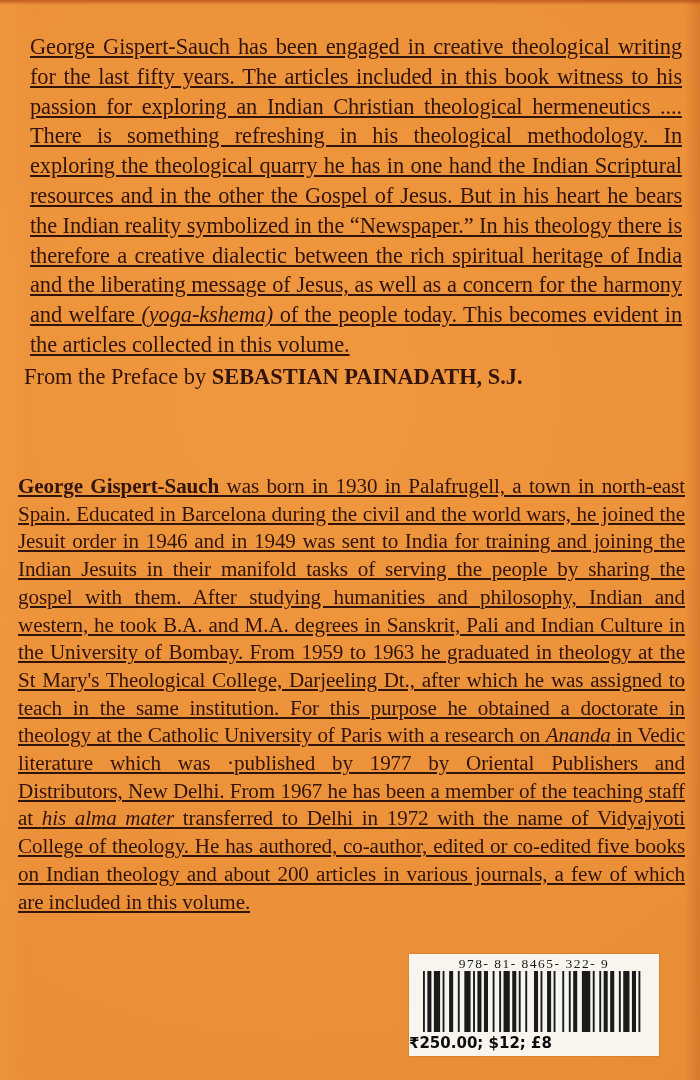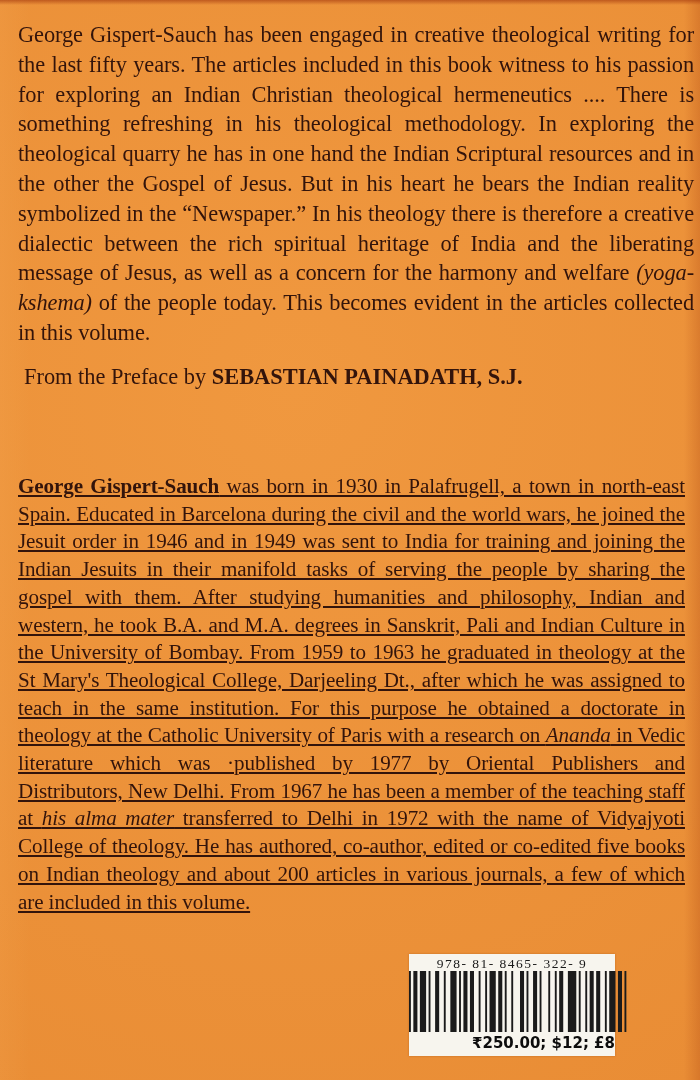--- a/index.html
+++ b/index.html
@@ -17,25 +17,26 @@
       radial-gradient(ellipse 130% 90% at 42% 36%, rgba(255,205,125,0.10), rgba(190,90,18,0.13));
     font-family: "Liberation Serif", serif;
     color: #33140b;
   }
 
   .quote {
     position: absolute;
     left: 18px;
     right: 6px;
     top: 20px;
-    margin: 0;
+    margin: 12px;
     font-size: 22.4px;
     line-height: 29.8px;
     text-align: justify;
     letter-spacing: -0.1px;
+    text-decoration: underline;
   }
 
   .byline {
     position: absolute;
     left: 18px;
     top: 356px;
     margin: 6px;
     font-size: 22.4px;
     line-height: 30px;
   }
@@ -53,21 +54,21 @@
     text-decoration: underline;
   }
 
   .b  { font-weight: bold; }
   .it { font-style: italic; }
 
   .barcode-box {
     position: absolute;
     left: 409px;
     top: 954px;
-    width: 206px;
+    width: 250px;
     height: 102px;
     background: #f7f5ee;
     box-shadow: 0 0 2px rgba(120,50,10,0.35);
   }
 
   .isbn {
     margin-top: 2px;
     text-align: center;
     font-family: "Liberation Serif", serif;
     font-size: 13.5px;
@@ -79,21 +80,21 @@
 
   .bars {
     width: 222px;
     height: 61px;
     margin: 0 auto;
   }
   .bars svg { display: block; }
 
   .price {
     margin-top: 2px;
-    text-align: right;
+    text-align: left;
     font-family: "DejaVu Sans", sans-serif;
     font-weight: bold;
     font-size: 15px;
     line-height: 18px;
     color: #0c0c0c;
     white-space: nowrap;
   }
 </style>
 </head>
 <body>

